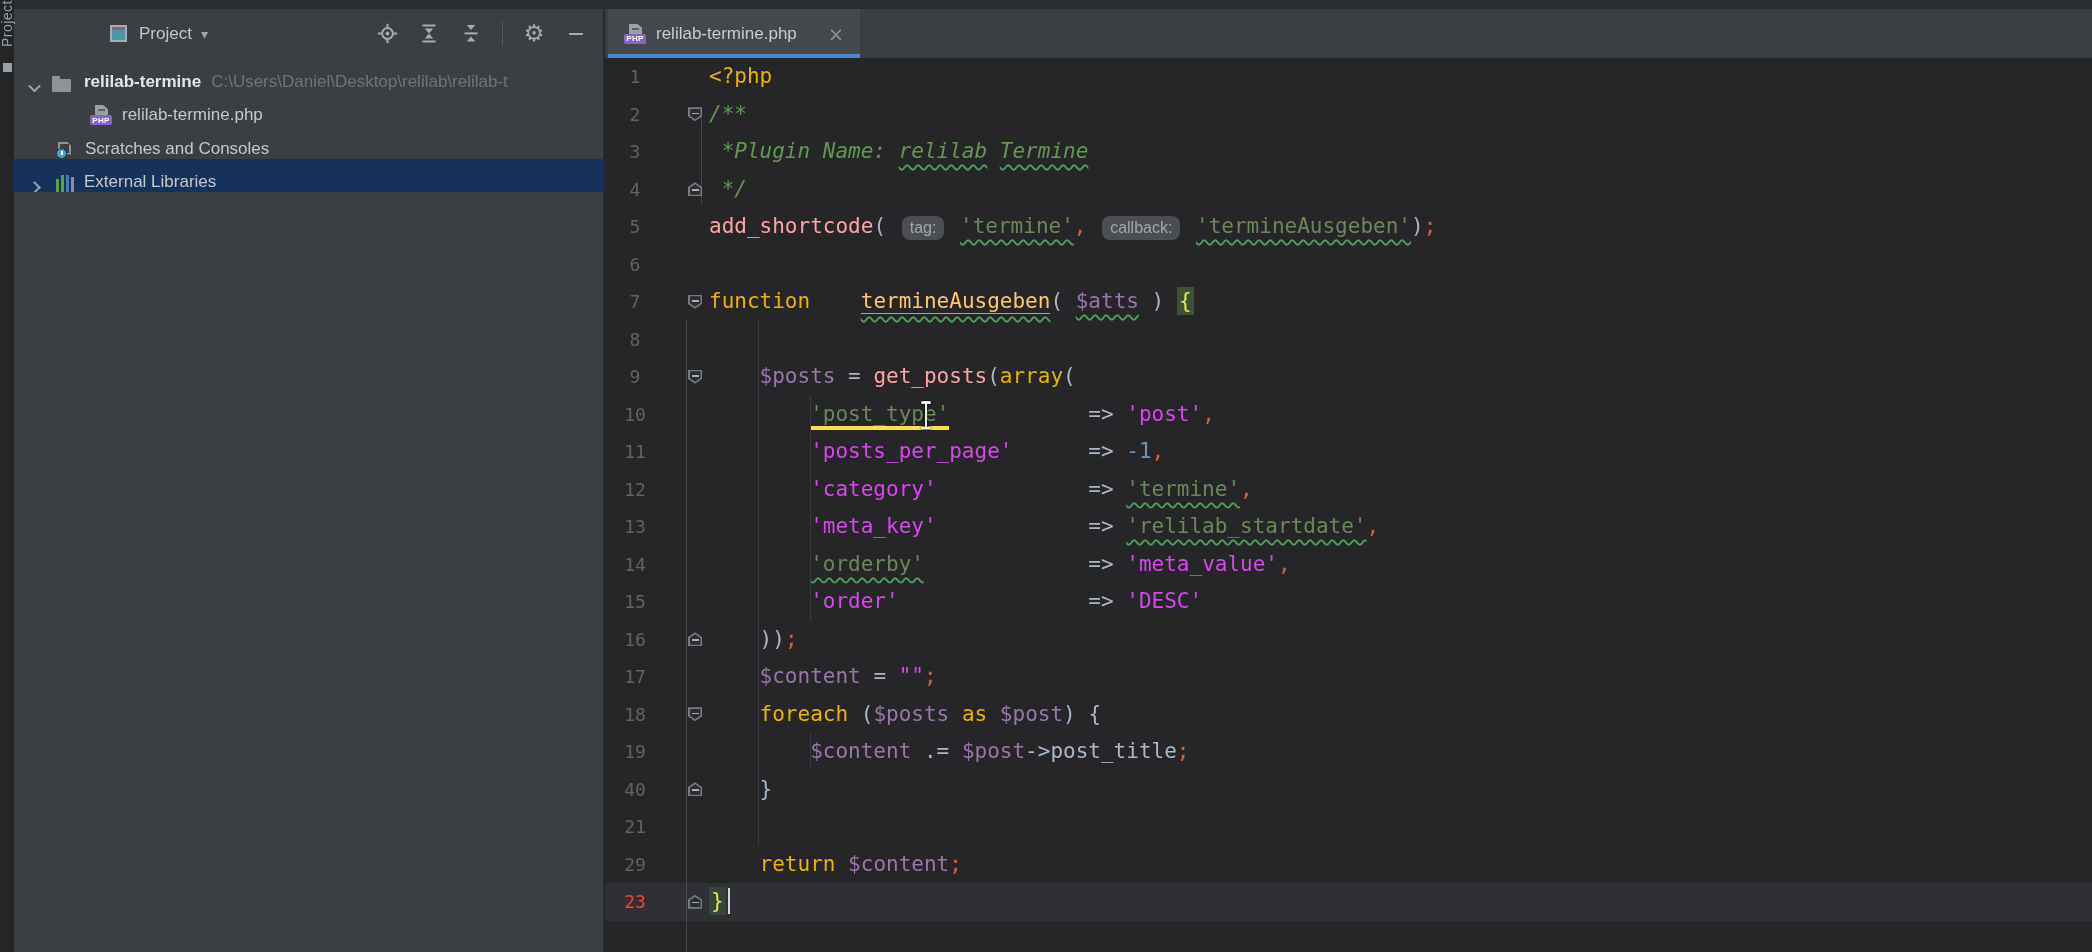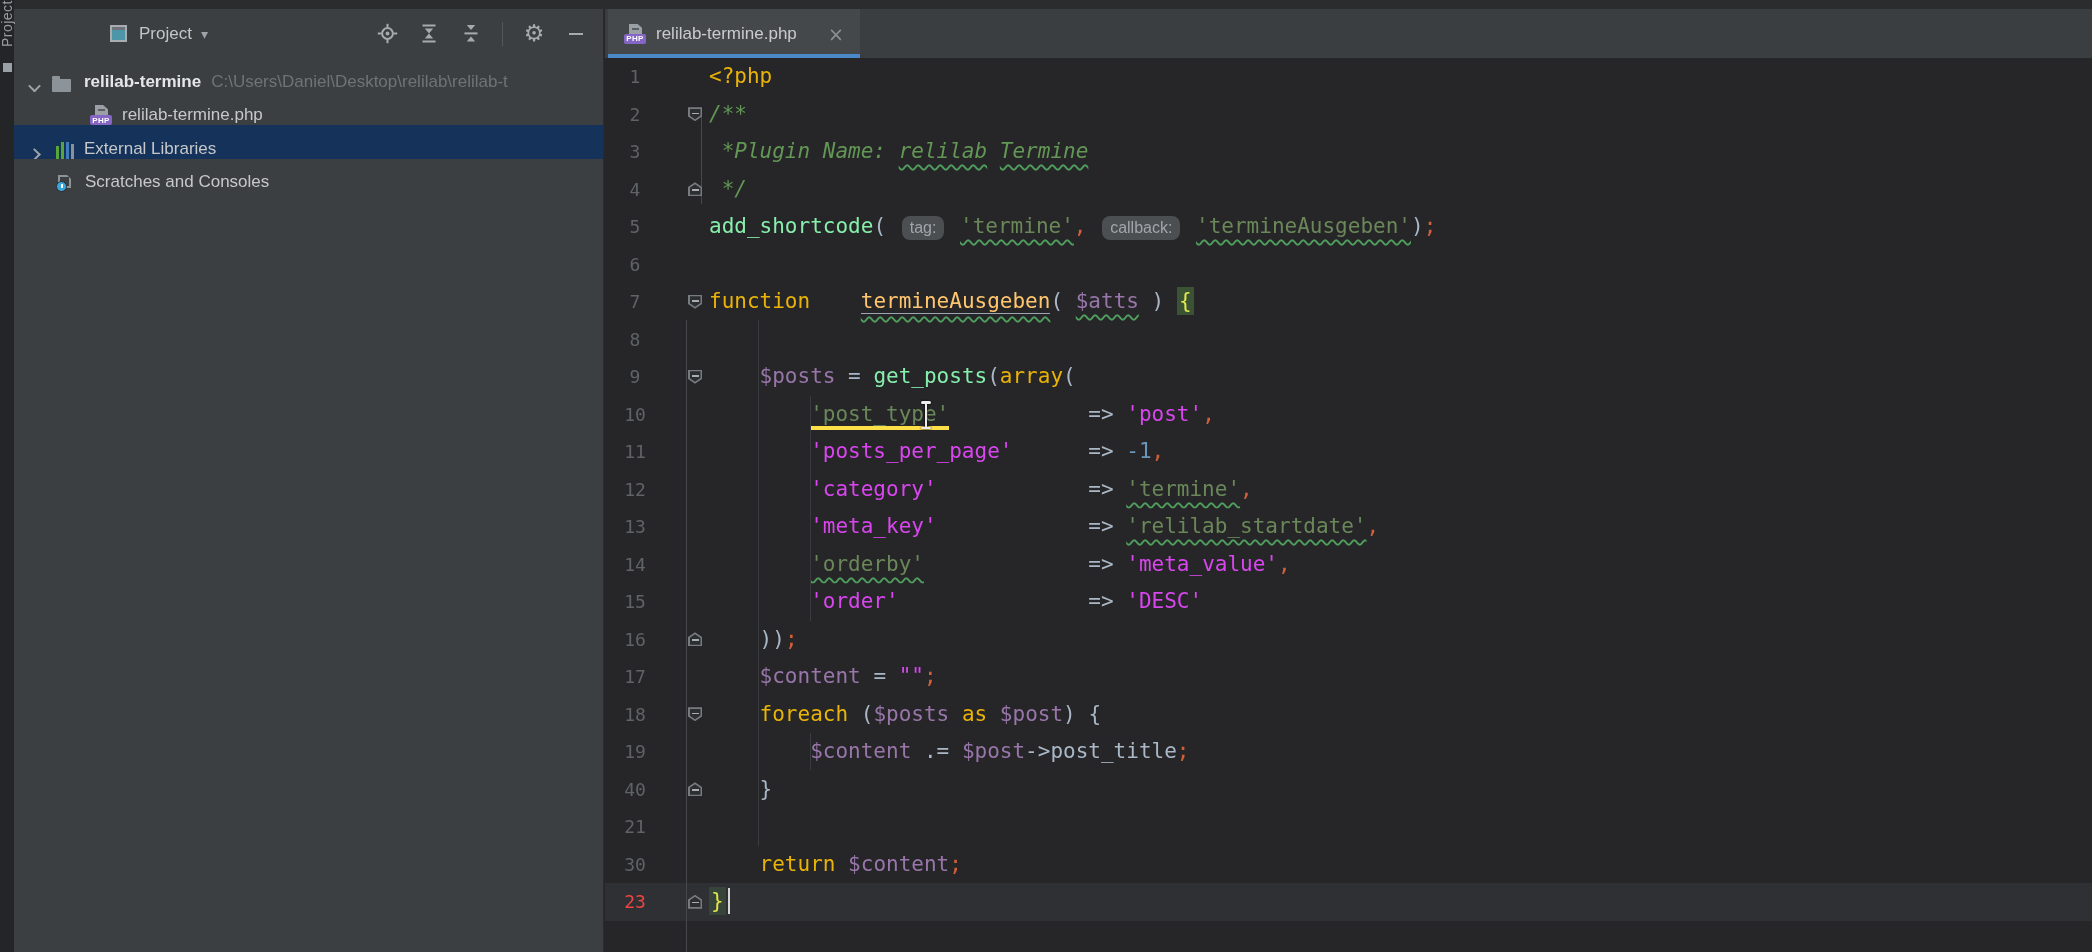--- a/index.html
+++ b/index.html
@@ -84,21 +84,21 @@
   .fm.start::after{content:"";position:absolute;left:3.5px;right:3.5px;top:5.5px;height:1.6px;background:#a9aeb2;}
   .fm.end{background:#767b7f;clip-path:polygon(50% 0,100% 34%,100% 100%,0 100%,0 34%);}
   .fm.end::before{content:"";position:absolute;left:1.5px;right:1.5px;top:1.5px;bottom:1.5px;background:#2c2e30;
                   clip-path:polygon(50% 4%,100% 38%,100% 100%,0 100%,0 38%);}
   .fm.end::after{content:"";position:absolute;left:3.5px;right:3.5px;top:7px;height:1.6px;background:#a9aeb2;}
 
   
   .tk-kw{color:#eab308;}
   .tk-p{color:#a9b7c6;}
   .tk-o{color:#d2603a;}
-  .tk-fn{color:#86efac;}
+  .tk-fn{color:#fca5a5;}
   .tk-str{color:#d946ef;text-align:right;}
   .tk-strul{color:#6a8759;border-bottom:4px solid #fde047;}
   .tk-swave{color:#6a8759;text-decoration:underline wavy #4f9e5e;text-decoration-thickness:1.5px;
             text-underline-offset:6px;text-decoration-skip-ink:none;}
   .tk-var{color:#9876aa;}
   .tk-vwave{color:#9876aa;text-decoration:underline wavy #4f9e5e;text-decoration-thickness:1.5px;
             text-underline-offset:6px;text-decoration-skip-ink:none;}
   .tk-num{color:#6897bb;}
   .tk-cmt{color:#629755;font-style:italic;}
   .tk-cwave{color:#629755;font-style:italic;text-decoration:underline wavy #4f9e5e;
@@ -190,40 +190,40 @@
         <span class="root-path">C:\Users\Daniel\Desktop\relilab\relilab-t</span>
       </div>
       <div class="tree-row r-file">
         <span class="php-icon">
           <span class="php-page"></span>
           <span class="php-badge">PHP</span>
         </span>
         <span class="t-gap" style="width:10px"></span>
         <span>relilab-termine.php</span>
       </div>
+      <div class="tree-row r-scr">
+        <span class="scratch-icon">
+          <span class="scratch-sq"></span>
+            <span class="scratch-clock"></span>
+        </span>
+        <span class="t-gap" style="width:11px"></span>
+        <span>Scratches and Consoles</span>
+      </div>
       <div class="tree-row r-ext selected">
         <span class="chev right"></span>
         <span class="t-gap" style="width:17px"></span>
         <span class="lib-icon">
           <span style="height:13px;background:#57a639"></span>
           <span style="height:17px;background:#57a639"></span>
           <span style="height:17px;background:#3d7dbf"></span>
           <span style="height:15px;background:#8a9199"></span>
         </span>
         <span class="t-gap" style="width:10px"></span>
         <span>External Libraries</span>
       </div>
-      <div class="tree-row r-scr">
-        <span class="scratch-icon">
-          <span class="scratch-sq"></span>
-            <span class="scratch-clock"></span>
-        </span>
-        <span class="t-gap" style="width:11px"></span>
-        <span>Scratches and Consoles</span>
-      </div>
     </div>
   </div>
 
   <div class="editor-pane">
     <div class="tab-bar">
       <div class="tab">
         <span class="php-icon">
           <span class="php-page"></span>
           <span class="php-badge">PHP</span>
         </span>
@@ -353,21 +353,21 @@
             <span class="fm end"></span>
           </span>
           <span class="code-text"><span>    </span><span class="tk-p">}</span></span>
         </div>
         <div class="code-row">
           <span class="ln">21</span>
           <span class="foldcol"></span>
           <span class="code-text"></span>
         </div>
         <div class="code-row">
-          <span class="ln">30</span>
+          <span class="ln">29</span>
           <span class="foldcol"></span>
           <span class="code-text"><span>    </span><span class="tk-kw">return</span><span> </span><span class="tk-var">$content</span><span class="tk-o">;</span></span>
         </div>
         <div class="code-row current">
           <span class="ln">23</span>
           <span class="foldcol">
             <span class="fm end"></span>
           </span>
           <span class="code-text"><span class="tk-byg">}</span><span class="caret"></span></span>
         </div>

